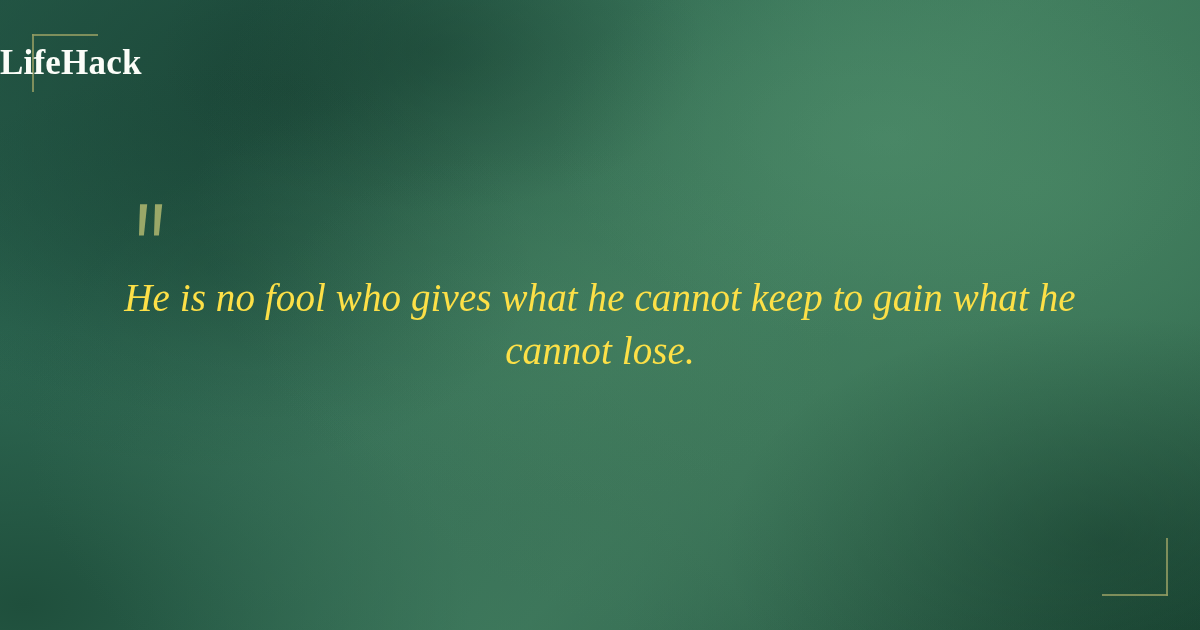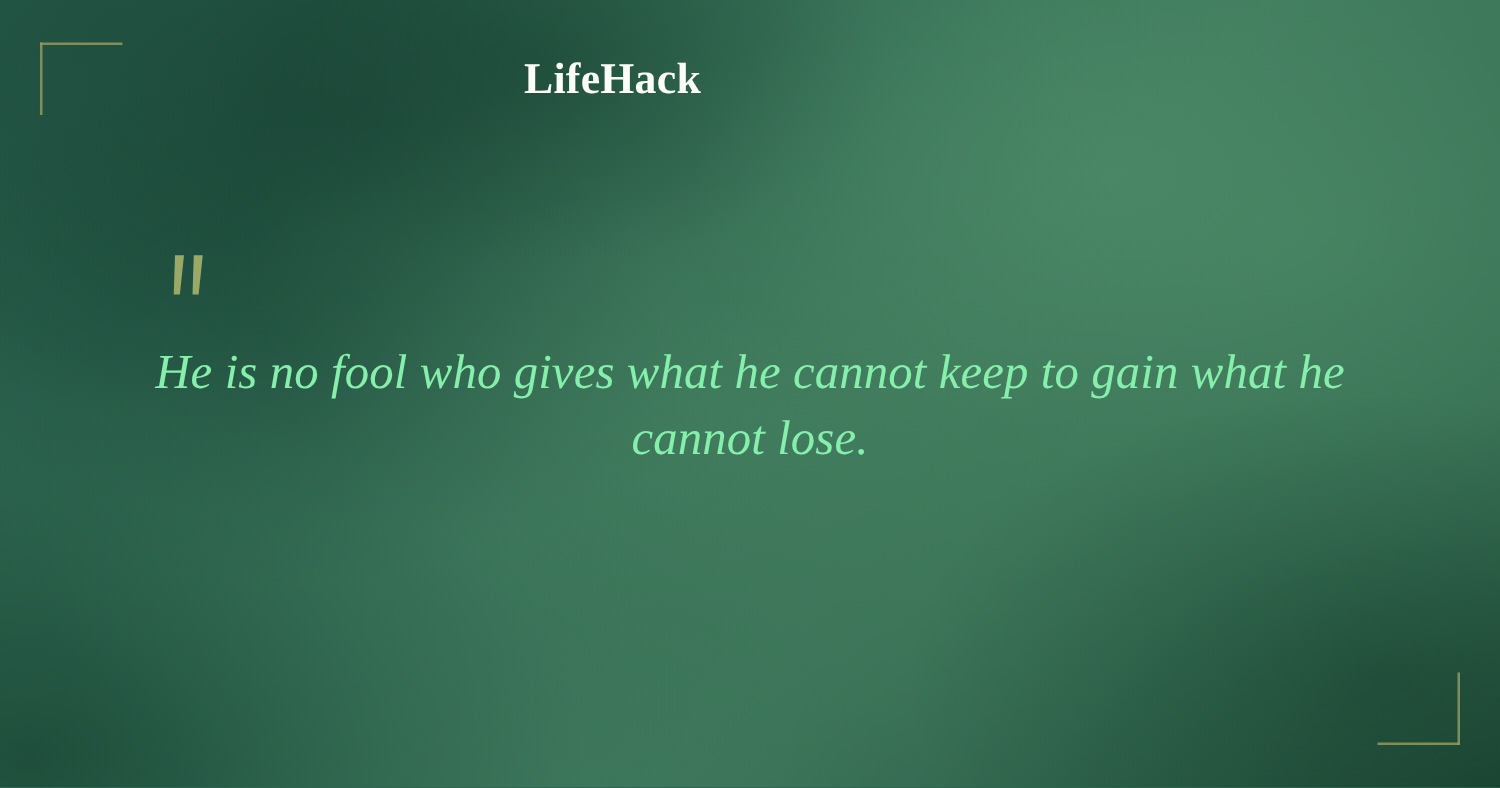--- a/index.html
+++ b/index.html
@@ -69,21 +69,21 @@
   #bracket-br { left: 1102px; top: 538px; width: 66px; height: 58px; }
   #bracket-br .arm-h { left: 0; bottom: 0; width: 66px; height: 2px; }
   #bracket-br .arm-v { right: 0; top: 0; width: 2px; height: 58px; }
 
   
   #brand {
     position: absolute;
     top: 43px;
     left: 0;
     width: 980px;
-    text-align: center;
+    text-align: left;
     font-family: "Liberation Serif", "DejaVu Serif", serif;
     font-size: 35px;
     font-weight: 700;
     letter-spacing: 0.2px;
     color: #fbfdf8;
   }
 
   
   #quote-mark {
     position: absolute;
@@ -99,21 +99,21 @@
     left: 96px;
     top: 271px;
     width: 1008px;
     text-align: center;
   }
   #quote-text {
     font-family: "Liberation Serif", "DejaVu Serif", serif;
     font-style: italic;
     font-size: 39px;
     line-height: 53px;
-    color: #86efac;
+    color: #fde047;
     letter-spacing: 0.1px;
   }
 </style>
 </head>
 <body>
 
 <div id="card">
 
   <div class="bg-layer" id="bg-base"></div>
   <div class="bg-layer" id="bg-soft"></div>

